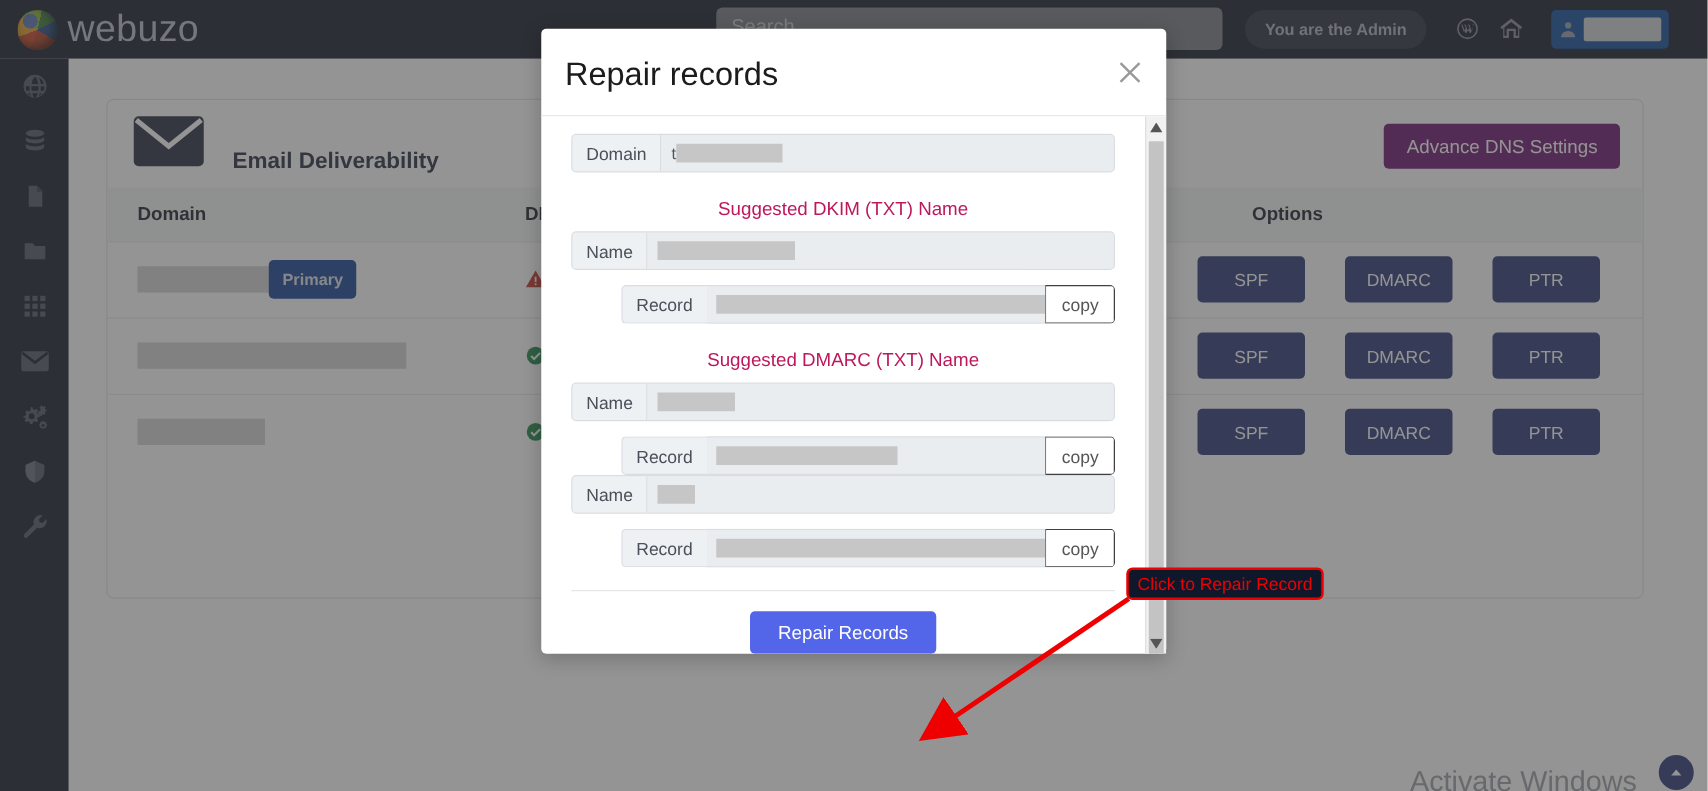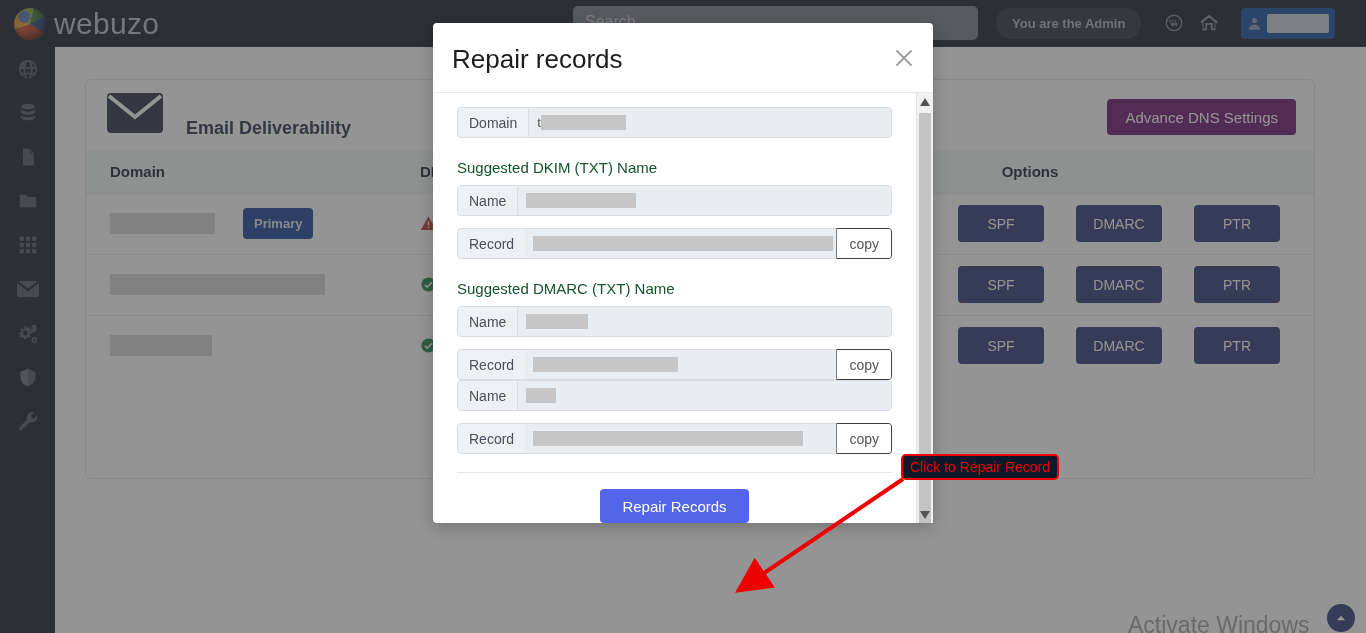--- a/index.html
+++ b/index.html
@@ -76,21 +76,21 @@
   }
   table.dtable th.center { text-align:center; }
   table.dtable td { height:61px; border-top:1px solid #e8eaee; padding:0 24px; vertical-align:middle; }
   .col-domain { width:310px; }
   .col-dkim   { width:200px; }
   .col-spf    { width:150px; }
   .col-opts   { width:auto; }
 
   .redact-bar { display:inline-block; height:21px; background:#d4d4d4; vertical-align:middle; }
   .badge-primary {
-    display:inline-block; margin-left:28px; background:#1b4699; color:#dfe3ea;
+    display:inline-block; margin-left:0; background:#1b4699; color:#dfe3ea;
     font-size:13px; font-weight:bold; border-radius:4px; padding:8px 11px; vertical-align:middle;
   }
   .stat { display:flex; align-items:center; gap:7px; font-size:15px; color:#2b3245; }
   .opts { display:flex; gap:32px; justify-content:flex-end; padding-right:10px; }
   .opt-btn {
     background:#2f3b79; color:#ffffff; border:none; border-radius:4px;
     width:86px; height:37px; font-size:14px; cursor:pointer;
     font-family:"Liberation Sans", sans-serif;
   }
 
@@ -109,38 +109,38 @@
     position:absolute; left:433px; top:23px; width:500px; height:500px;
     background:#ffffff; border-radius:4px; box-shadow:0 4px 16px rgba(0,0,0,.22);
     display:flex; flex-direction:column;
   }
   .m-head { height:70px; position:relative; border-bottom:1px solid #e9e9e9; flex:0 0 auto; }
   .m-title { position:absolute; left:19px; top:21px; font-size:26px; color:#1c1c1c; }
   .m-close { position:absolute; right:16px; top:22px; width:26px; height:26px; cursor:pointer; }
   .m-body { flex:1 1 auto; position:relative; display:flex; overflow:hidden; }
   .m-scrollarea { flex:1 1 auto; padding:14px 24px 0 24px; overflow:hidden; }
 
-  .sec-label { font-size:15px; color:#14532d; margin:21px 0 9px 0; }
+  .sec-label { font-size:15px; color:#be185d; margin:21px 0 9px 0;text-align:center; }
   .field {
     display:flex; align-items:stretch; height:31px;
     border:1px solid #d9dde2; border-radius:4px; overflow:hidden; background:#eaedf0;
   }
   .field .lbl {
     background:#eef1f4; border-right:1px solid #d9dde2; color:#4a5059;
     font-size:14px; padding:0 11px; display:flex; align-items:center;
   }
   .field .val { flex:1 1 auto; background:#eaedf0; display:flex; align-items:center; padding-left:8px; overflow:hidden; }
   .field .val .rd { height:15px; background:#c6c6c6; }
   .copy-btn {
     border:1px solid #404040; border-left:1px solid #7e7e7e; background:#ffffff; color:#555;
     font-size:14px; padding:0 12px; cursor:pointer; font-family:"Liberation Sans", sans-serif;
     border-radius:0 3px 3px 0;
   }
   .field.with-copy { border:none; background:transparent; }
-  .field.with-copy .lbl { border:1px solid #d9dde2; border-right:none; border-radius:4px 0 0 4px; }
+  .field.with-copy .lbl { border:1px solid #d9dde2; border-right:none; border-radius:4px 0 0 4px;margin-left:40px; }
   .field.with-copy .val { border-top:1px solid #d9dde2; border-bottom:1px solid #d9dde2; }
   .divider { height:1px; background:#e4e6ea; margin:18px 0 0 0; }
   .m-footer { text-align:center; padding:16px 0 14px 0; }
   .repair-btn {
     background:#5365e8; color:#fff; border:none; border-radius:4px;
     padding:0 22px; height:34px; font-size:15px; cursor:pointer;
     font-family:"Liberation Sans", sans-serif;
   }
 
   

